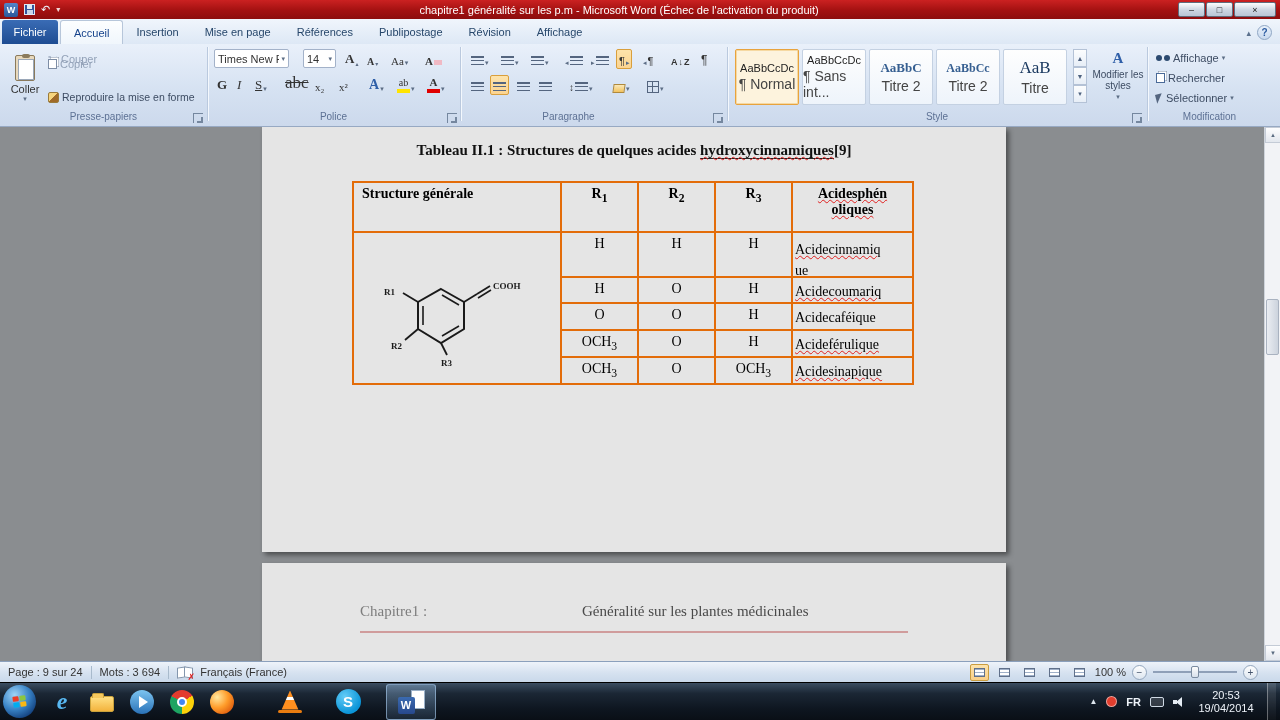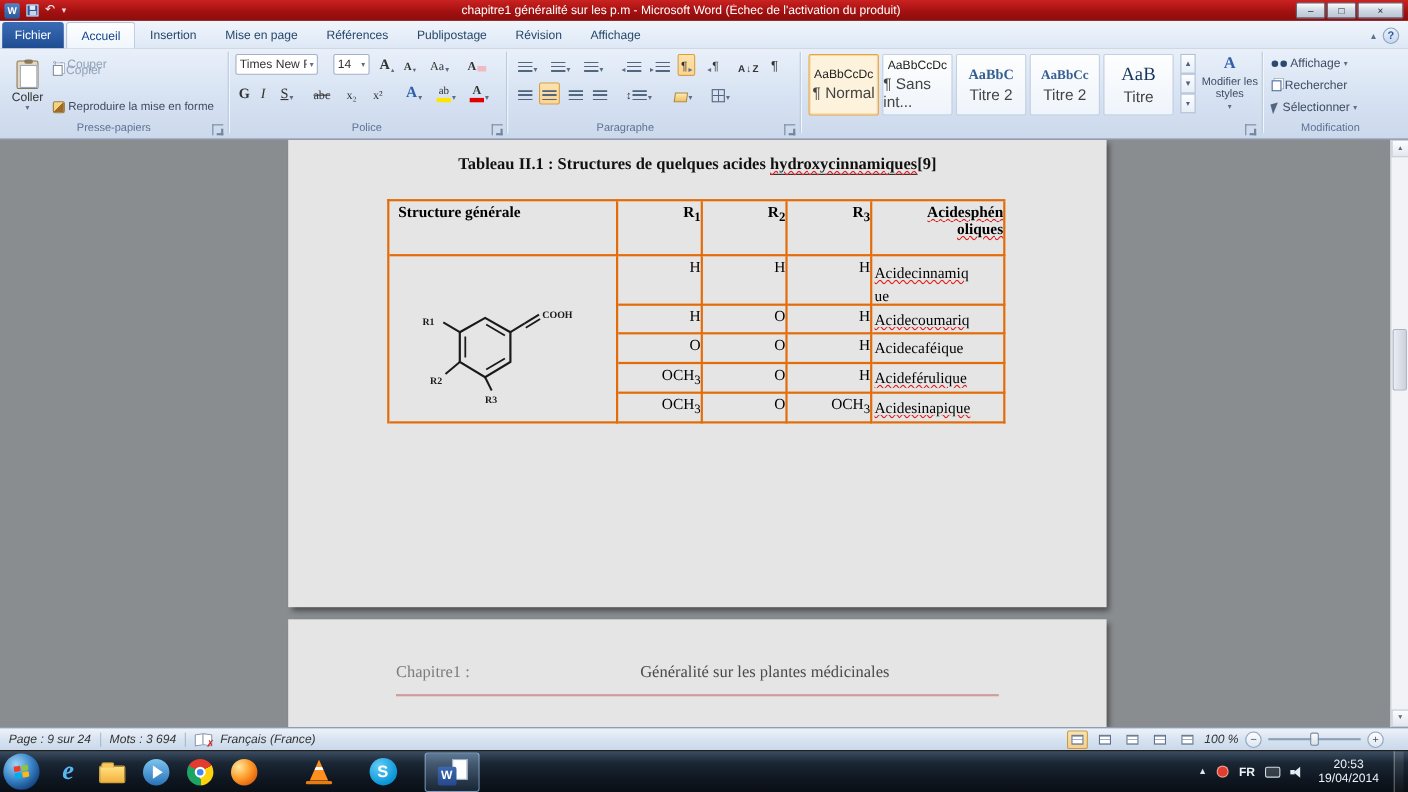--- a/index.html
+++ b/index.html
@@ -62,33 +62,33 @@
 .galbtn{position:absolute;left:1073px;width:14px;height:18px;border:1px solid #b4c2d6;background:linear-gradient(#fcfdfe,#e7eef7);display:flex;align-items:center;justify-content:center;font-size:7px;color:#4e627f;}
 
 #docarea{position:absolute;left:0;top:127px;width:1280px;height:534px;background:#8a8d90;overflow:hidden;}
 .page{position:absolute;left:262px;width:744px;background:#e5e5e5;box-shadow:3px 3px 5px rgba(0,0,0,.45);}
 #page1{top:0;height:425px;}
 #page2{top:436px;height:98px;}
 #caption{padding-top:15px;text-align:center;font-family:"Liberation Serif","DejaVu Serif",serif;font-weight:bold;font-size:15px;color:#111;}
 .misspell{text-decoration-line:underline;text-decoration-style:wavy;text-decoration-color:#e02020;text-decoration-thickness:1px;}
 .uword{border-bottom:1px solid #222;}
 #acidtable{position:absolute;left:90px;top:54px;display:grid;grid-template-columns:208px 77px 77px 77px 121px;grid-template-rows:50px 45px 26px 27px 27px 27px;border-left:2px solid #e36c09;border-top:2px solid #e36c09;font-family:"Liberation Serif","DejaVu Serif",serif;font-size:14px;color:#000;}
-.tc{border-right:2px solid #e36c09;border-bottom:2px solid #e36c09;padding-top:3px;text-align:right;overflow:hidden;}
+.tc{border-right:2px solid #e36c09;border-bottom:2px solid #e36c09;padding-top:3px;text-align:center;overflow:hidden;}
 .tc.hd{font-weight:bold;}
 .tc.left{text-align:left;padding-left:8px;}
 .tc.name{text-align:left;padding-left:2px;line-height:21px;}
 #structcell{grid-column:1;grid-row:2/7;position:relative;}
 .chapline{position:absolute;left:98px;top:40px;width:548px;height:30px;border-bottom:2px solid #d09c9c;font-family:"Liberation Serif","DejaVu Serif",serif;font-size:15px;color:#7d7d7d;}
 .chapline .t2{position:absolute;left:222px;top:0;color:#4a4a4a;}
 
 #vscroll{position:absolute;left:1264px;top:0;width:16px;height:534px;background:#f2f3f6;border-left:1px solid #cfd4db;}
 .sbtn{position:absolute;left:0;width:16px;height:16px;display:flex;align-items:center;justify-content:center;font-size:6px;color:#5a6b80;background:linear-gradient(#fdfdfe,#e3e7ee);border:1px solid #c4cbd6;}
 #sthumb{position:absolute;left:1px;top:172px;width:13px;height:56px;background:linear-gradient(90deg,#eaedf2,#ccd3dd);border:1px solid #a9b2c0;border-radius:2px;}
 
-#statusbar{position:absolute;left:0;top:661px;width:1280px;height:21px;background:linear-gradient(#eef3fa,#d6e2f0 55%,#c9d8ea);border-top:1px solid #8ba0bc;display:flex;align-items:center;padding:0 8px;gap:8px;font-style:italic;}
+#statusbar{position:absolute;left:0;top:661px;width:1280px;height:21px;background:linear-gradient(#eef3fa,#d6e2f0 55%,#c9d8ea);border-top:1px solid #8ba0bc;display:flex;align-items:center;padding:0 8px;gap:8px;}
 .ssep{width:1px;height:13px;background:#a8bacc;}
 .proofbook{position:relative;width:15px;height:13px;}
 .proofbook::before{content:"";position:absolute;left:0;top:1px;width:7px;height:9px;background:#fff;border:1px solid #8396ad;transform:skewY(-8deg);}
 .proofbook::after{content:"";position:absolute;left:7px;top:1px;width:7px;height:9px;background:#fff;border:1px solid #8396ad;transform:skewY(8deg);}
 .proofx{position:absolute;right:-3px;bottom:-3px;color:#d22;font-size:9px;font-weight:bold;z-index:2;}
 #sb-right{margin-left:auto;display:flex;align-items:center;gap:6px;padding-right:14px;}
 .vbtn{width:19px;height:17px;border:1px solid transparent;border-radius:2px;display:flex;align-items:center;justify-content:center;}
 .vbtn.on{background:linear-gradient(#fde3ab,#f9cf88);border-color:#c99c3f;}
 .vicon{width:11px;height:9px;border:1px solid #60708a;background:#fff;background-image:repeating-linear-gradient(#9fb0c8 0 1px,transparent 1px 3px);}
 .zbtn{width:15px;height:15px;border:1px solid #93a6bd;border-radius:50%;background:linear-gradient(#fefefe,#dde6f0);display:flex;align-items:center;justify-content:center;font-size:10px;color:#44536b;}
@@ -219,21 +219,21 @@
         <span class="serif" style="font-weight:bold;font-size:13px">G</span>
       </span>
     <span class="tbtn" style="left:234px;top:31px">
         <span class="serif" style="font-style:italic;font-size:13px">I</span>
       </span>
     <span class="tbtn" style="left:252px;top:31px">
         <span class="serif" style="text-decoration:underline;font-size:13px">S</span>
         <span class="dd">▾</span>
       </span>
     <span class="tbtn" style="left:282px;top:31px">
-        <span class="serif" style="text-decoration:line-through;font-size:11px">abc</span>
+        <span class="serif" style="text-decoration:line-through;font-size:17px">abc</span>
       </span>
     <span class="tbtn" style="left:312px;top:31px">
         <span class="serif">x₂</span>
       </span>
     <span class="tbtn" style="left:336px;top:31px">
         <span class="serif">x²</span>
       </span>
     <span class="tbtn" style="left:366px;top:31px">
         <span class="serif" style="font-weight:bold;font-size:14px;color:#2f5fa8">A</span>
         <span class="dd">▾</span>
@@ -341,20 +341,21 @@
       <span class="stname">Titre</span>
     </span>
     <span class="galbtn" style="top:5px">▲</span>
     <span class="galbtn" style="top:23px">▼</span>
     <span class="galbtn" style="top:41px">▾</span>
     <div class="rbtn" style="left:1092px;top:6px;width:52px;flex-direction:column;gap:2px;text-align:center;white-space:normal">
       <span class="serif" style="font-weight:bold;font-size:15px;color:#2f5fa8">A</span>
       <span style="font-size:10px;line-height:11px">Modifier les styles</span>
       <span class="dd">▾</span>
     </div>
+    <span class="glabel" style="left:727px;width:420px">Style</span>
     <span class="launcher" style="left:1132px"></span>
 
     <div class="rbtn" style="left:1156px;top:8px">
       <span class="binoc"></span>
       <span>Affichage</span>
       <span class="dd">▾</span>
     </div>
     <div class="rbtn" style="left:1156px;top:28px">
       <span class="copy-icon" style="border-color:#4a6a98"></span>
       <span>Rechercher</span>

